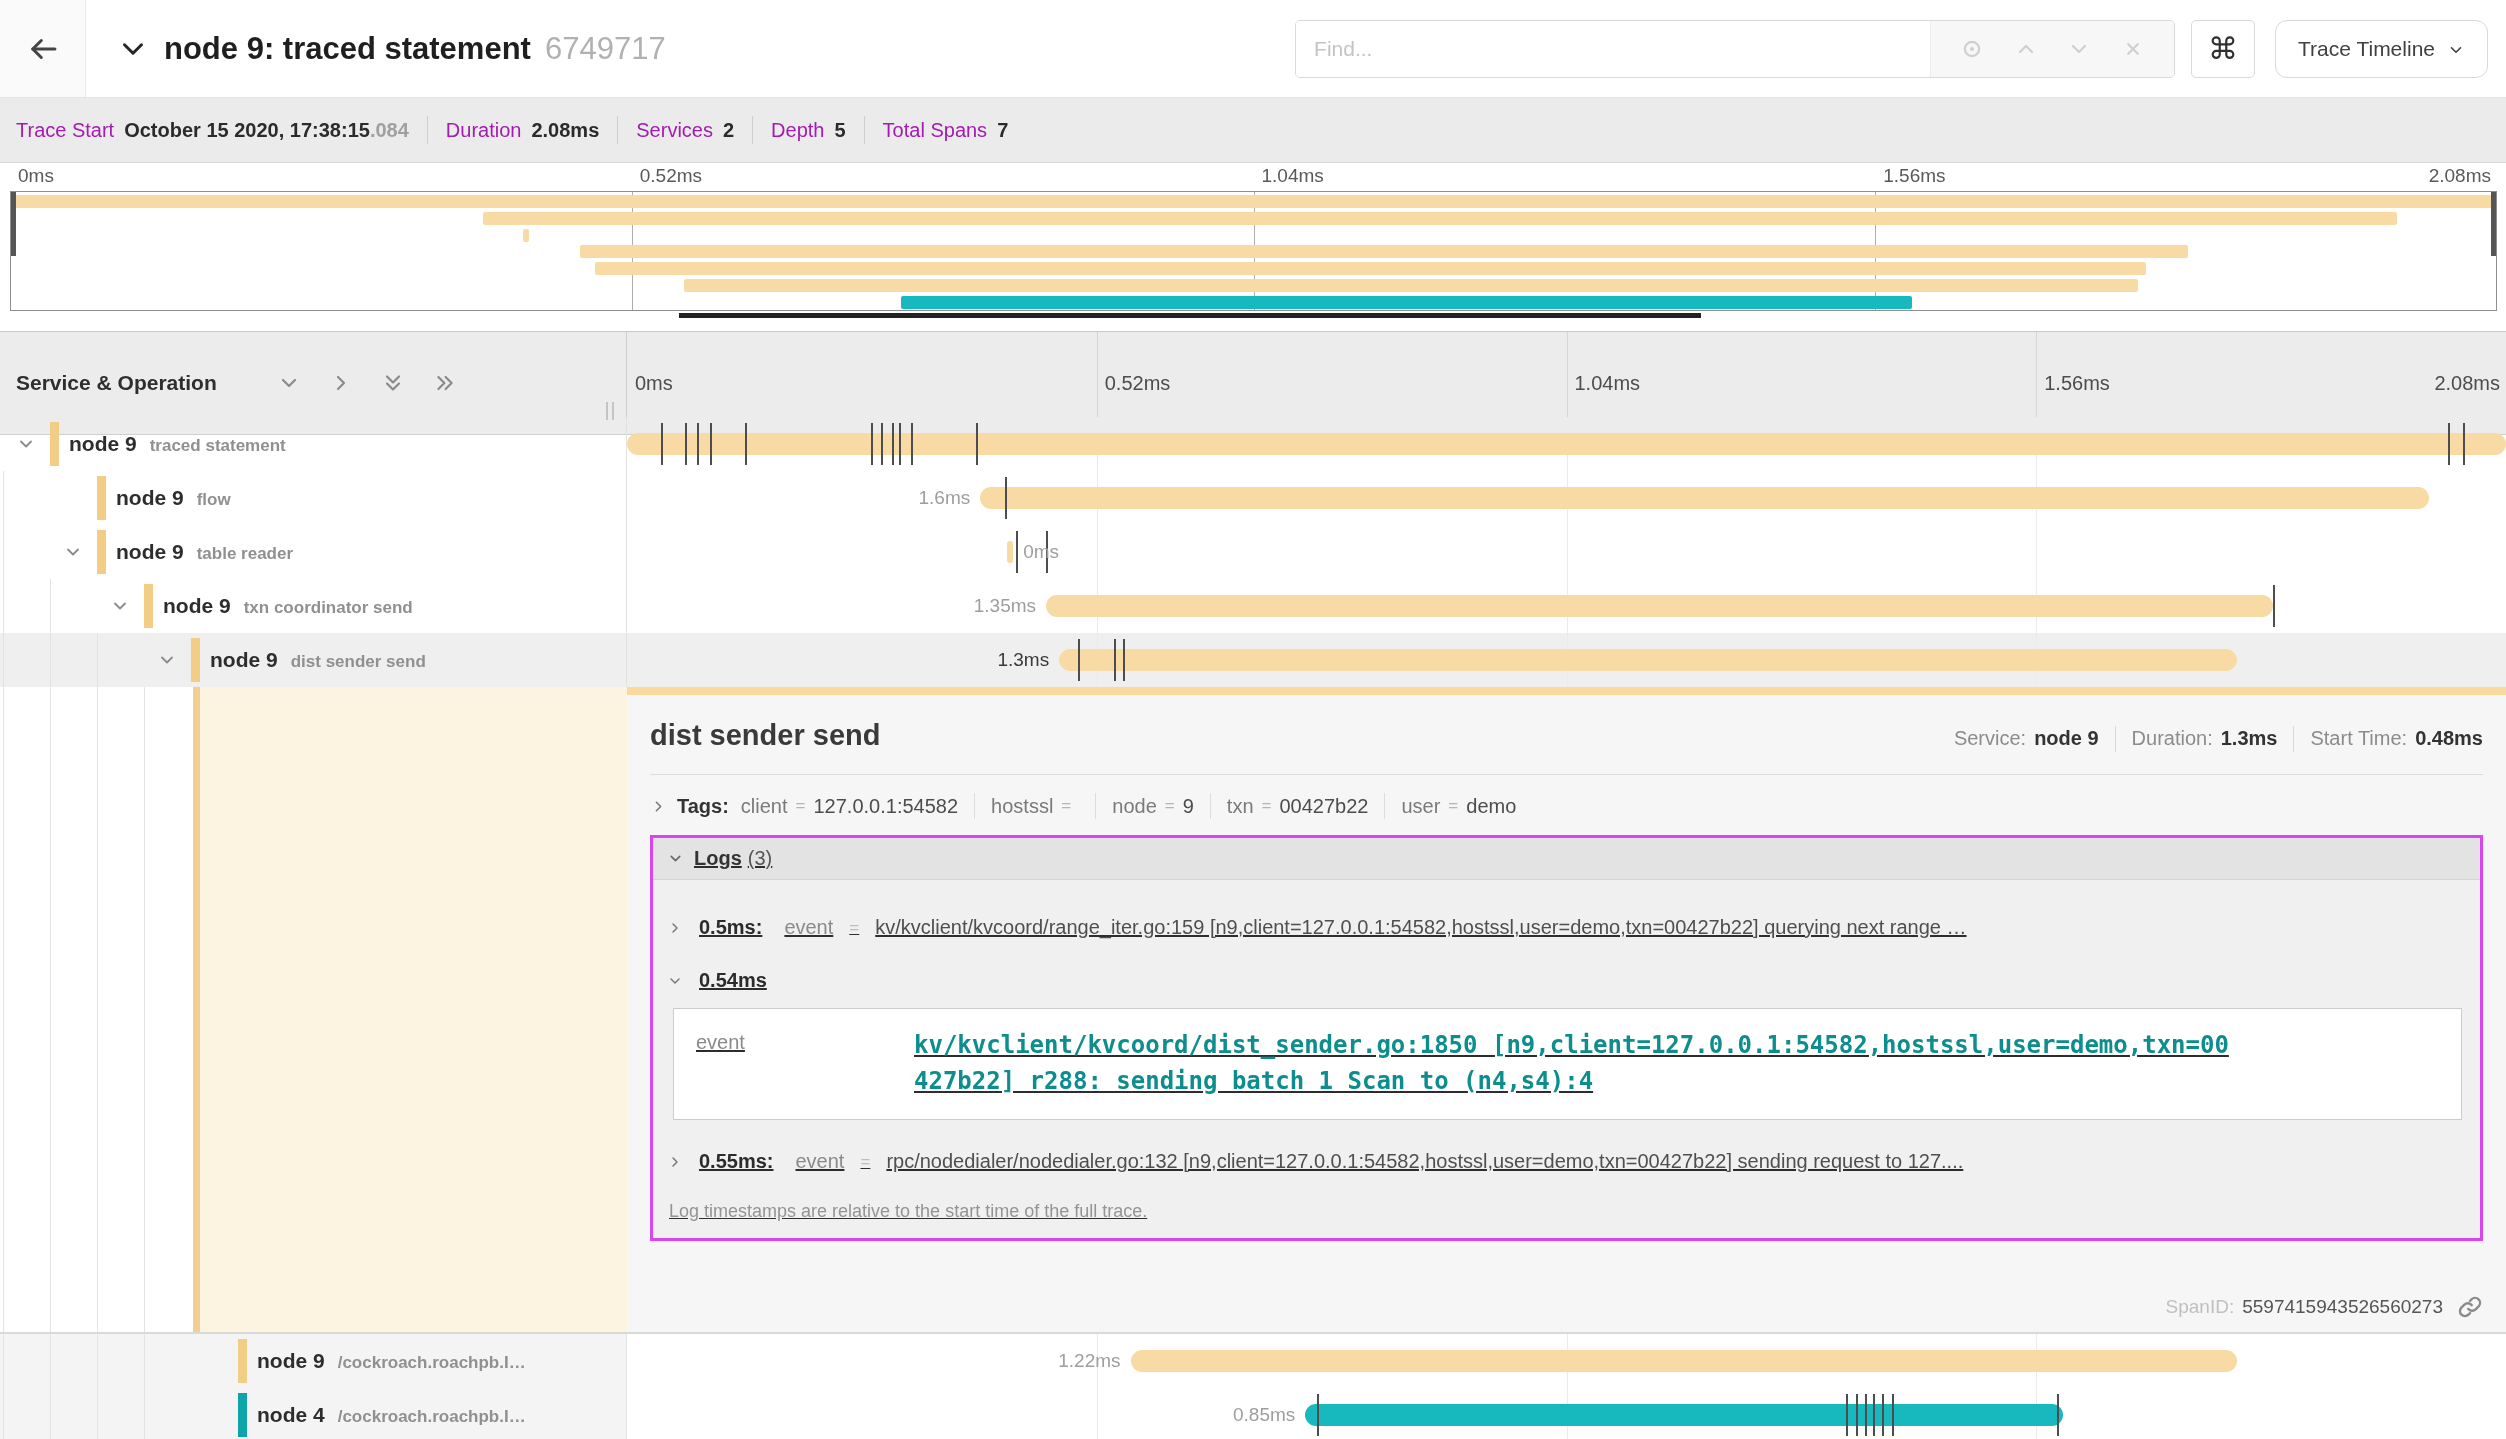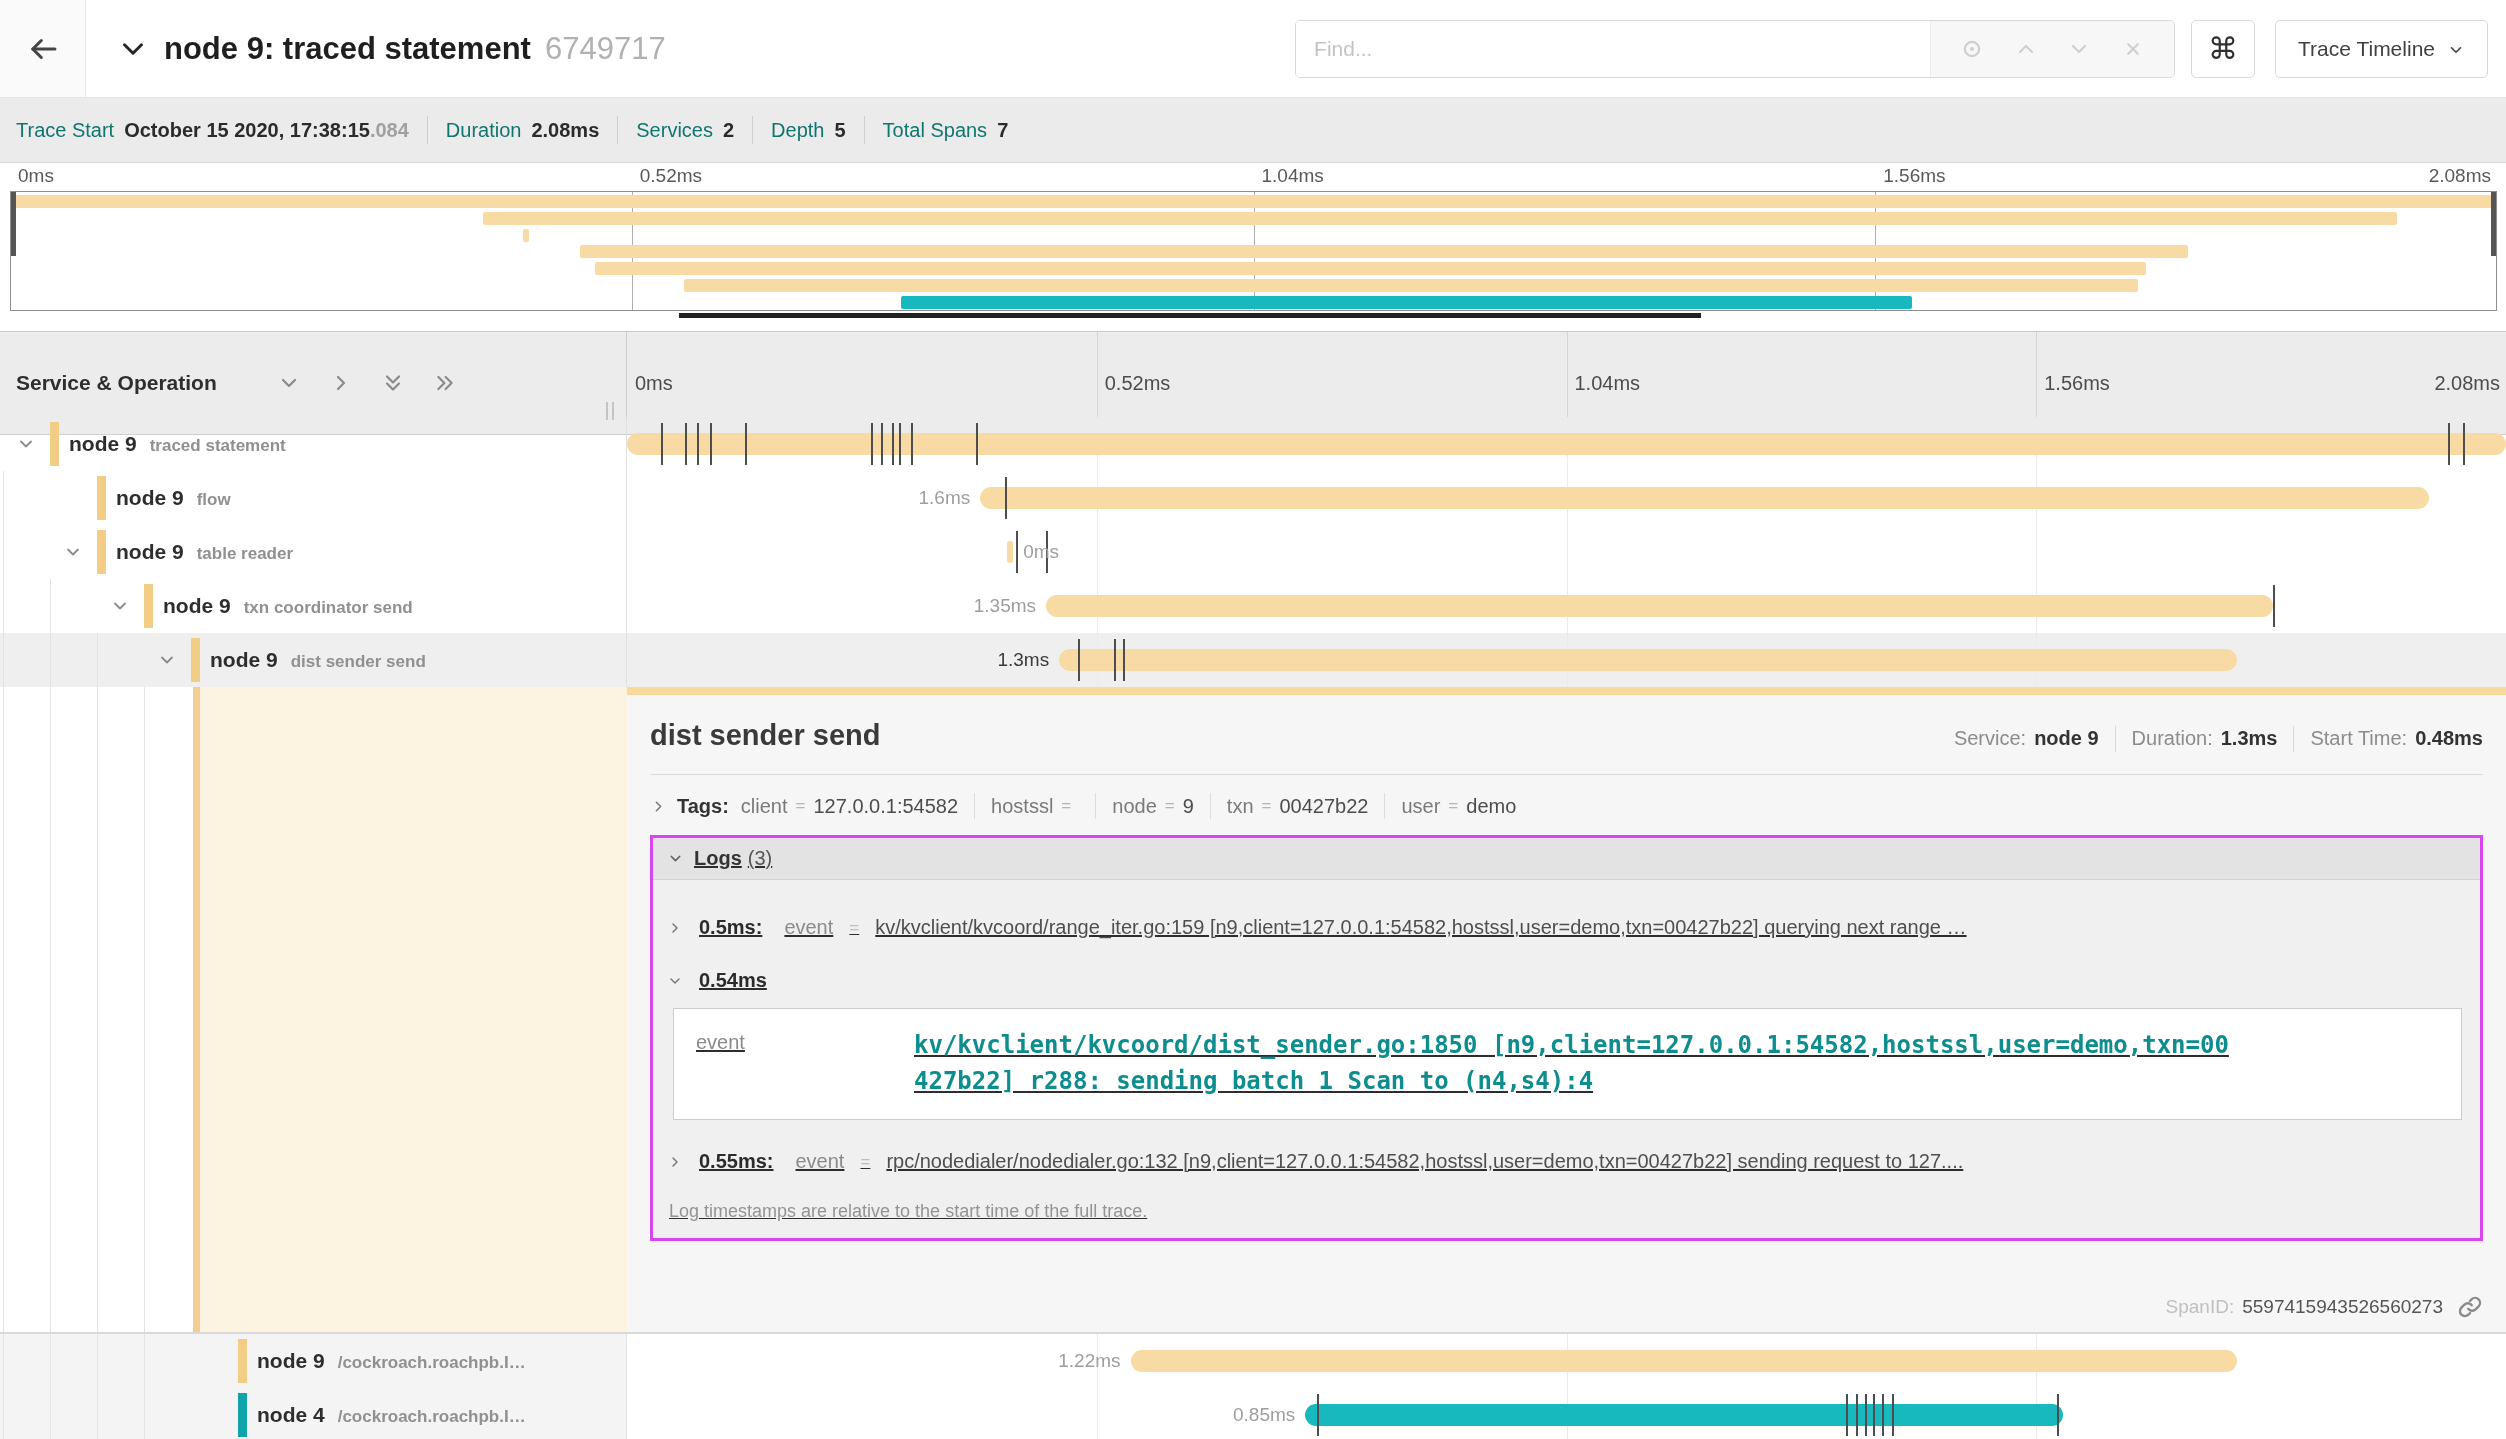--- a/index.html
+++ b/index.html
@@ -22,29 +22,29 @@
   .find-box { display:flex; align-items:stretch; width:880px; height:58px; border:1px solid #d9d9d9;
               border-radius:5px; overflow:hidden; background:#fff; }
   .find-box input { flex:1; border:none; outline:none; font-size:21px; padding:0 18px;
                     font-family:"Liberation Sans", sans-serif; color:#444; }
   .find-box input::placeholder { color:#c3c3c3; }
   .find-suffix { width:244px; background:#f7f7f7; border-left:1px solid #ececec; display:flex;
                  align-items:center; justify-content:space-evenly; color:#cfcfcf; }
   .find-suffix .sbtn { background:none; border:none; color:#cfcfcf; display:flex; cursor:pointer; }
   .kbd-btn { width:64px; height:58px; margin-left:16px; border:1px solid #d9d9d9; border-radius:5px;
              background:#fff; font-size:30px; color:#2f2f2f; cursor:pointer; }
-  .view-btn { height:58px; margin-left:20px; border:1px solid #d9d9d9; border-radius:5px; background:#fff;
+  .view-btn { height:58px; margin-left:20px; border:1px solid #d9d9d9; border-radius:12px; background:#fff;
               font-size:21px; color:#404040; padding:0 22px; display:flex; align-items:center; gap:12px;
               cursor:pointer; font-family:"Liberation Sans", sans-serif; }
 
   
   .summary { position:absolute; left:0; top:98px; width:100%; height:65px; background:#ebebeb;
              border-bottom:1px solid #d8d8d8; display:flex; align-items:center; padding-left:16px;
              font-size:20px; }
-  .summary .lbl { color:#0f766e; margin-right:10px; white-space:nowrap;text-align:center; }
+  .summary .lbl { color:#a21caf; margin-right:10px; white-space:nowrap;text-align:center; }
   .summary .val { color:#2b2b2b; font-weight:bold; white-space:nowrap; }
   .summary .sfx { color:#a0a0a0; font-weight:bold; }
   .summary .sep { width:1px; height:28px; background:#cfcfcf; margin:0 18px; }
 
   
   .minimap { position:absolute; left:0; top:163px; width:100%; height:168px; background:#fff; }
   .mini-ticks { position:absolute; left:10px; right:9px; top:2px; height:26px; font-size:19px; color:#595959; }
   .mini-ticks span { position:absolute; top:0; white-space:nowrap; }
   .mini-canvas { position:absolute; left:10px; right:9px; top:28px; height:120px;
                  border:1px solid #8f8f8f; background:#fff; }

